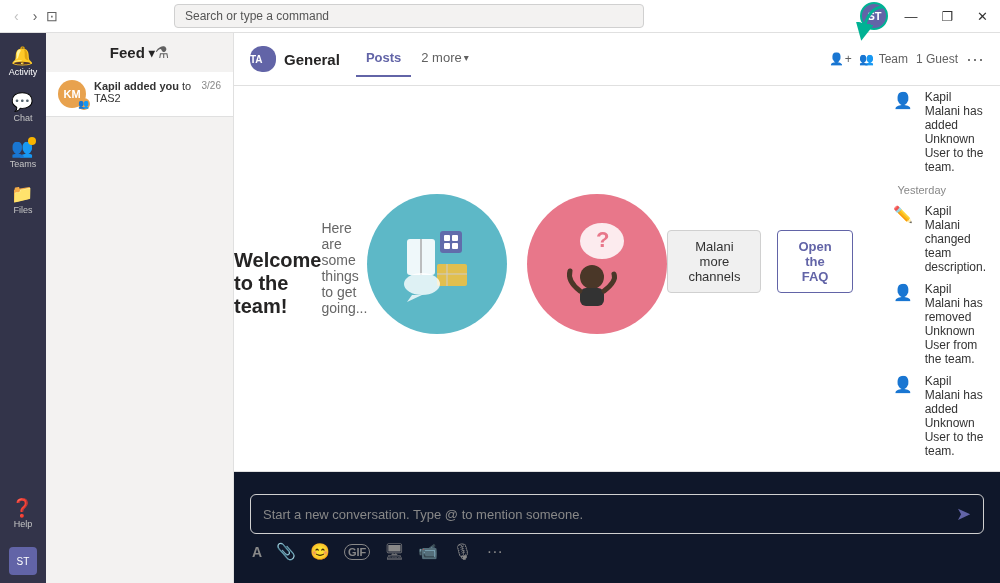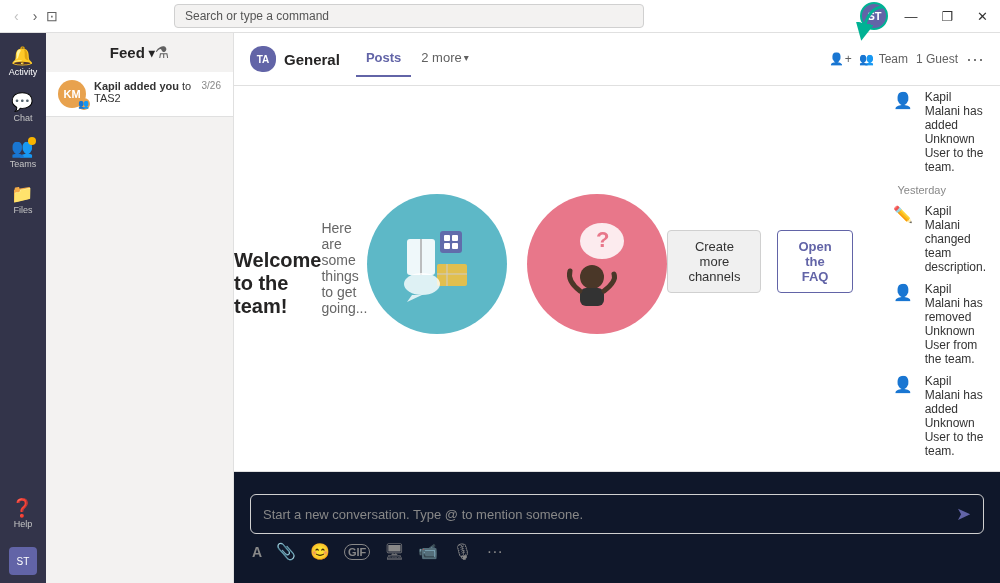--- a/index.html
+++ b/index.html
@@ -84,21 +84,21 @@
     .main-content { flex: 1; display: flex; flex-direction: column; background: #fff; overflow: hidden; }
 
     
     .channel-header {
       display: flex; align-items: center; padding: 8px 16px; border-bottom: 1px solid #e0e0e0;
       background: #fff; gap: 8px; flex-shrink: 0;
     }
     .team-avatar {
       width: 26px; height: 26px; background: #6264a7; border-radius: 12px;
       color: #fff; font-size: 10px; font-weight: 700; display: flex;
-      align-items: center; justify-content: center;
+      align-items: center; justify-content: flex-start;
     }
     .channel-name { font-size: 15px; font-weight: 700; color: #252424; }
     .channel-tabs { display: flex; align-items: center; gap: 0; margin-left: 8px; }
     .channel-tab {
       padding: 4px 10px; font-size: 13px; cursor: pointer; color: #616161;
       border-bottom: 2px solid transparent; line-height: 2;
     }
     .channel-tab.active { color: #6264a7; border-bottom: 2px solid #6264a7; font-weight: 600; }
     .header-right { margin-left: auto; display: flex; align-items: center; gap: 8px; }
     .header-btn { background: none; border: none; cursor: pointer; color: #616161; font-size: 12px; display: flex; align-items: center; gap: 4px; }
@@ -301,21 +301,21 @@
               <circle cx="50" cy="68" r="12" fill="#4a3728"></circle>
               <rect x="38" y="79" width="24" height="18" rx="6" fill="#333"></rect>
 
               <path d="M38,82 Q25,72 28,62" stroke="#4a3728" stroke-width="5" fill="none" stroke-linecap="round"></path>
               <path d="M62,82 Q75,72 72,65" stroke="#4a3728" stroke-width="5" fill="none" stroke-linecap="round"></path>
             </svg>
           </div>
         </div>
 
         <div class="action-buttons">
-          <button class="action-btn-secondary">Create more channels</button>
+          <button class="action-btn-secondary">Malani more channels</button>
           <button class="action-btn-primary">Open the FAQ</button>
         </div>
 
         <div class="activity-list">
           <div class="activity-item">
             <span class="activity-icon">👤</span>
             <span><span class="name">Kapil Malani</span> has added <span class="name">Unknown User</span> to the team.</span>
           </div>
           <div class="date-separator">Yesterday</div>
           <div class="activity-item">

